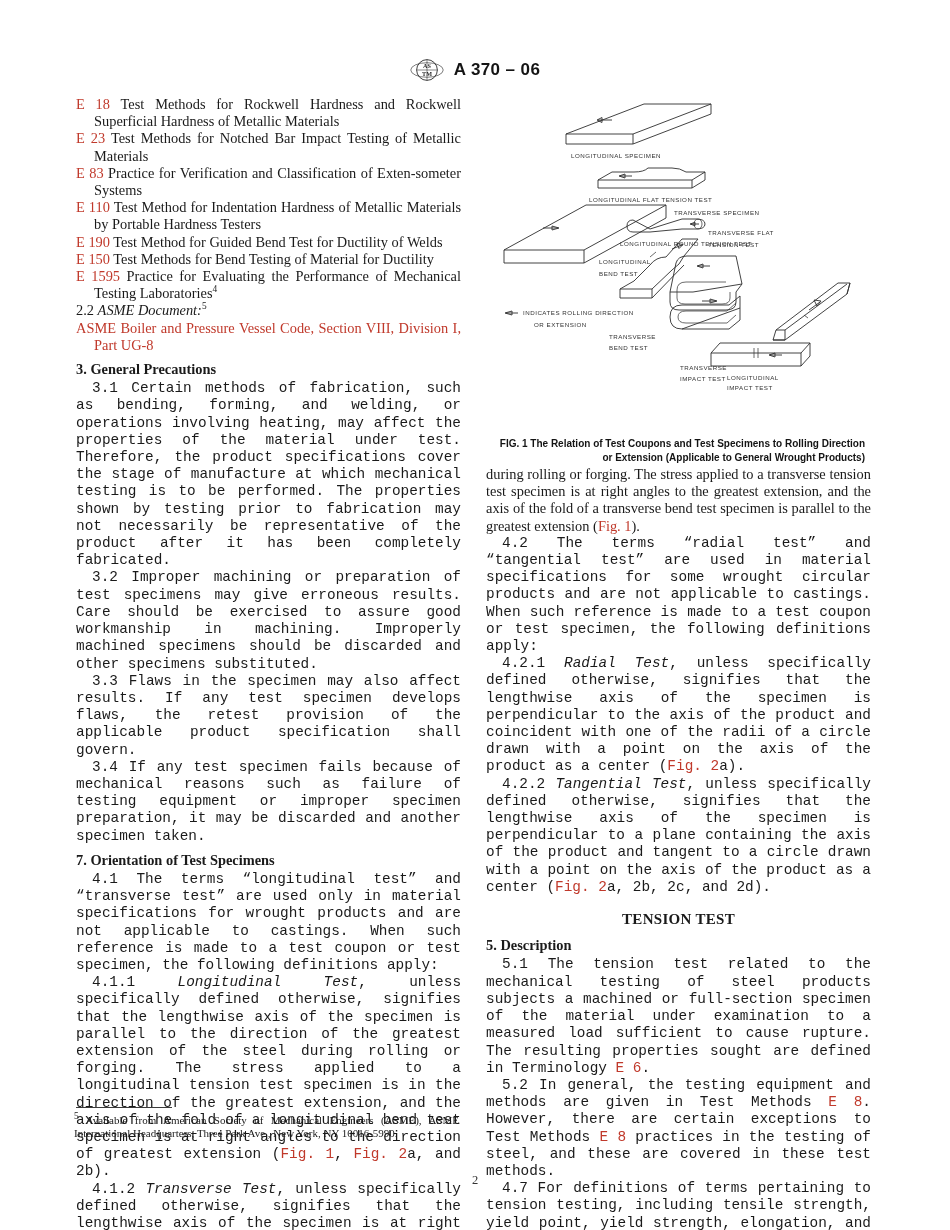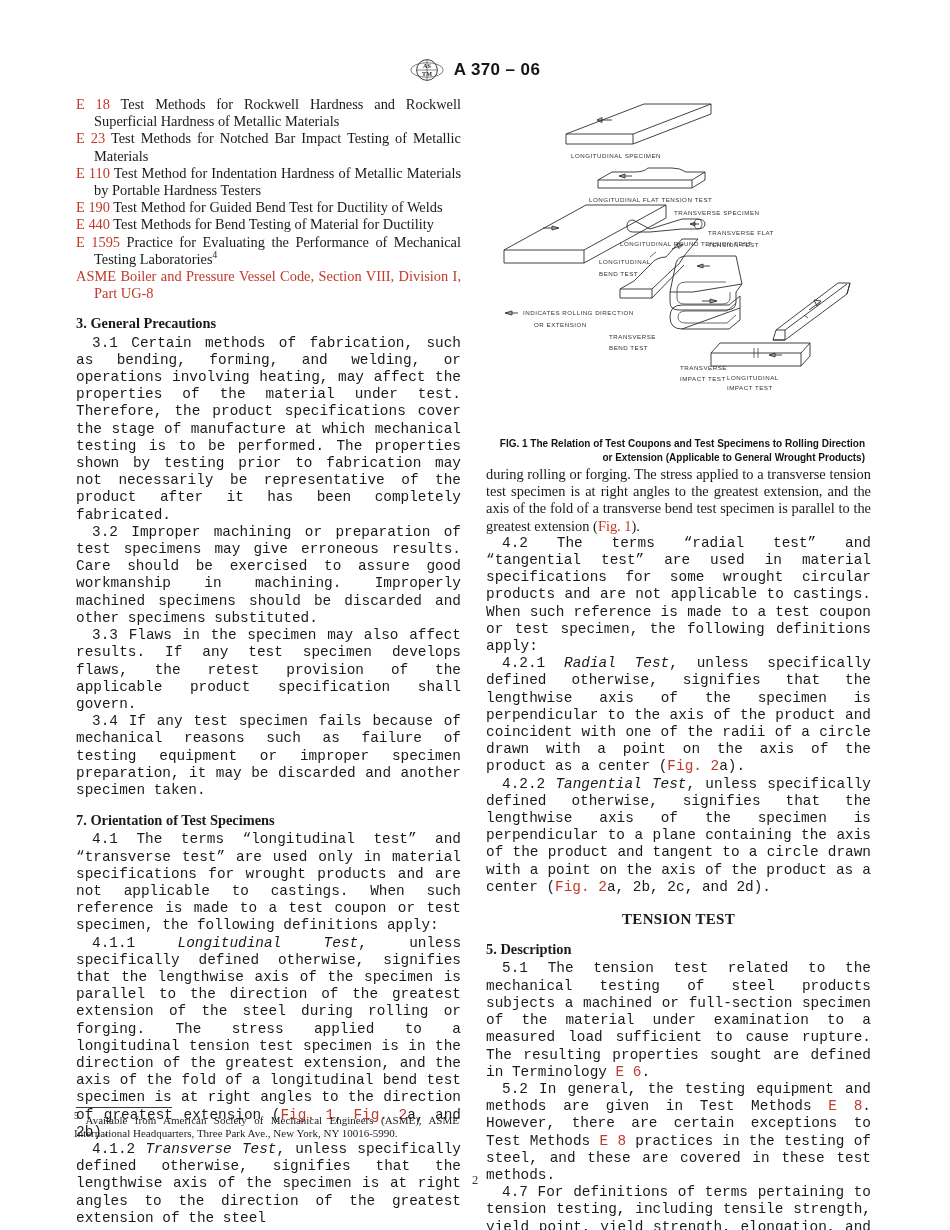--- a/index.html
+++ b/index.html
@@ -69,21 +69,21 @@
   .red { color: #c0392b; }
   .ital { font-style: italic; }
   sup {
     font-size: 9.4px;
     vertical-align: super;
     line-height: 0;
   }
 
   .sec-head {
     font-weight: bold;
-    margin-top: 13px;
+    margin-top: 7px;
     margin-bottom: 2px;
     text-align: left;
   }
   .para {
     text-indent: 16px;
     font-family: Liberation Mono, monospace;
   }
   .center-head {
     text-align: center;
     font-weight: bold;
@@ -187,36 +187,44 @@
 
     <p class="ref-item">
       <span class="red">E 18</span>
       <span>Test Methods for Rockwell Hardness and Rockwell Superficial Hardness of Metallic Materials</span>
     </p>
     <p class="ref-item">
       <span class="red">E 23</span>
       <span>Test Methods for Notched Bar Impact Testing of Metallic Materials</span>
     </p>
     <p class="ref-item">
+      <span class="red">E 83</span>
+      <span>Practice for Verification and Classification of Exten-someter Systems</span>
+    </p>
+    <p class="ref-item">
       <span class="red">E 110</span>
       <span>Test Method for Indentation Hardness of Metallic Materials by Portable Hardness Testers</span>
     </p>
     <p class="ref-item">
       <span class="red">E 190</span>
       <span>Test Method for Guided Bend Test for Ductility of Welds</span>
     </p>
     <p class="ref-item">
-      <span class="red">E 440</span>
+      <span class="red">E 150</span>
       <span>Test Methods for Bend Testing of Material for Ductility</span>
     </p>
     <p class="ref-item">
       <span class="red">E 1595</span>
       <span>Practice for Evaluating the Performance of Mechanical Testing Laboratories</span><sup>4</sup>
     </p>
 
+    <p class="ref-item">
+      <span>2.2</span>
+      <span class="ital">ASME Document:</span><sup>5</sup>
+    </p>
     <p class="ref-item red">ASME Boiler and Pressure Vessel Code, Section VIII, Division I, Part UG-8</p>
 
     <p class="sec-head">3.  General Precautions</p>
     <p class="para">3.1  Certain methods of fabrication, such as bending, forming, and welding, or operations involving heating, may affect the properties of the material under test. Therefore, the product specifications cover the stage of manufacture at which mechanical testing is to be performed. The properties shown by testing prior to fabrication may not necessarily be representative of the product after it has been completely fabricated.</p>
     <p class="para">3.2  Improper machining or preparation of test specimens may give erroneous results. Care should be exercised to assure good workmanship in machining. Improperly machined specimens should be discarded and other specimens substituted.</p>
     <p class="para">3.3  Flaws in the specimen may also affect results. If any test specimen develops flaws, the retest provision of the applicable product specification shall govern.</p>
     <p class="para">3.4  If any test specimen fails because of mechanical reasons such as failure of testing equipment or improper specimen preparation, it may be discarded and another specimen taken.</p>
 
     <p class="sec-head">7.  Orientation of Test Specimens</p>
     <p class="para">4.1  The terms “longitudinal test” and “transverse test” are used only in material specifications for wrought products and are not applicable to castings. When such reference is made to a test coupon or test specimen, the following definitions apply:</p>

